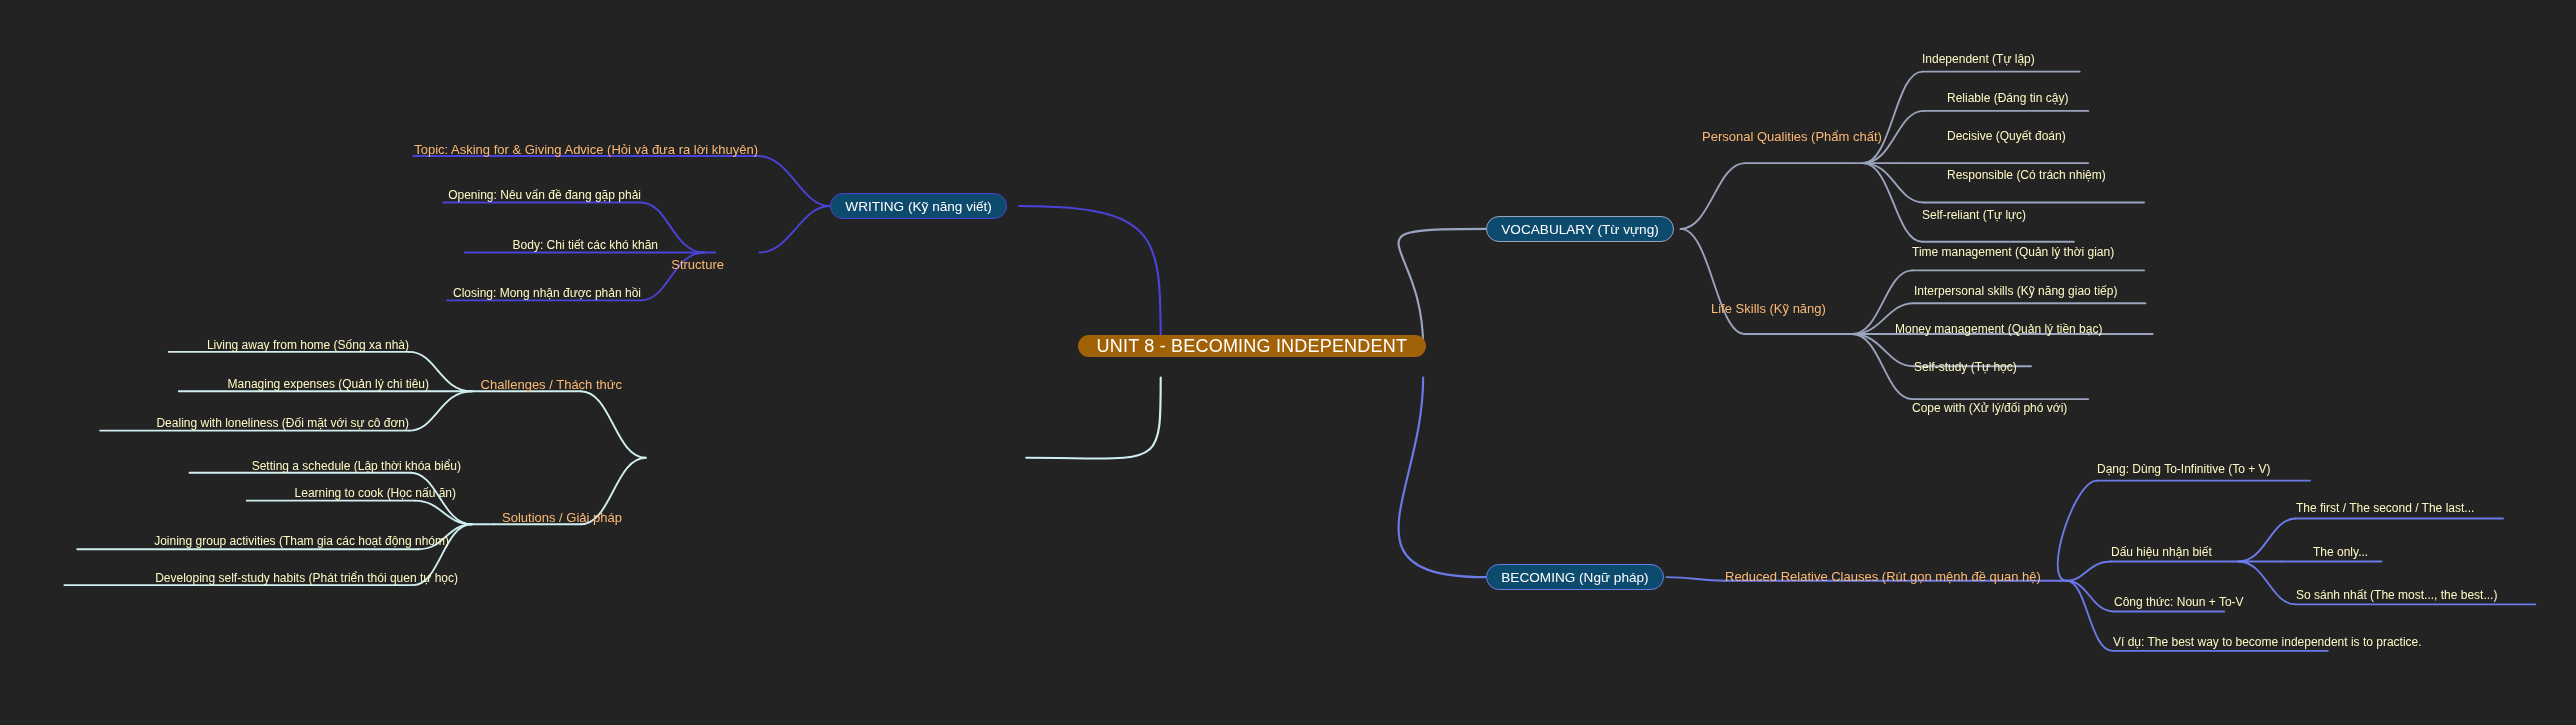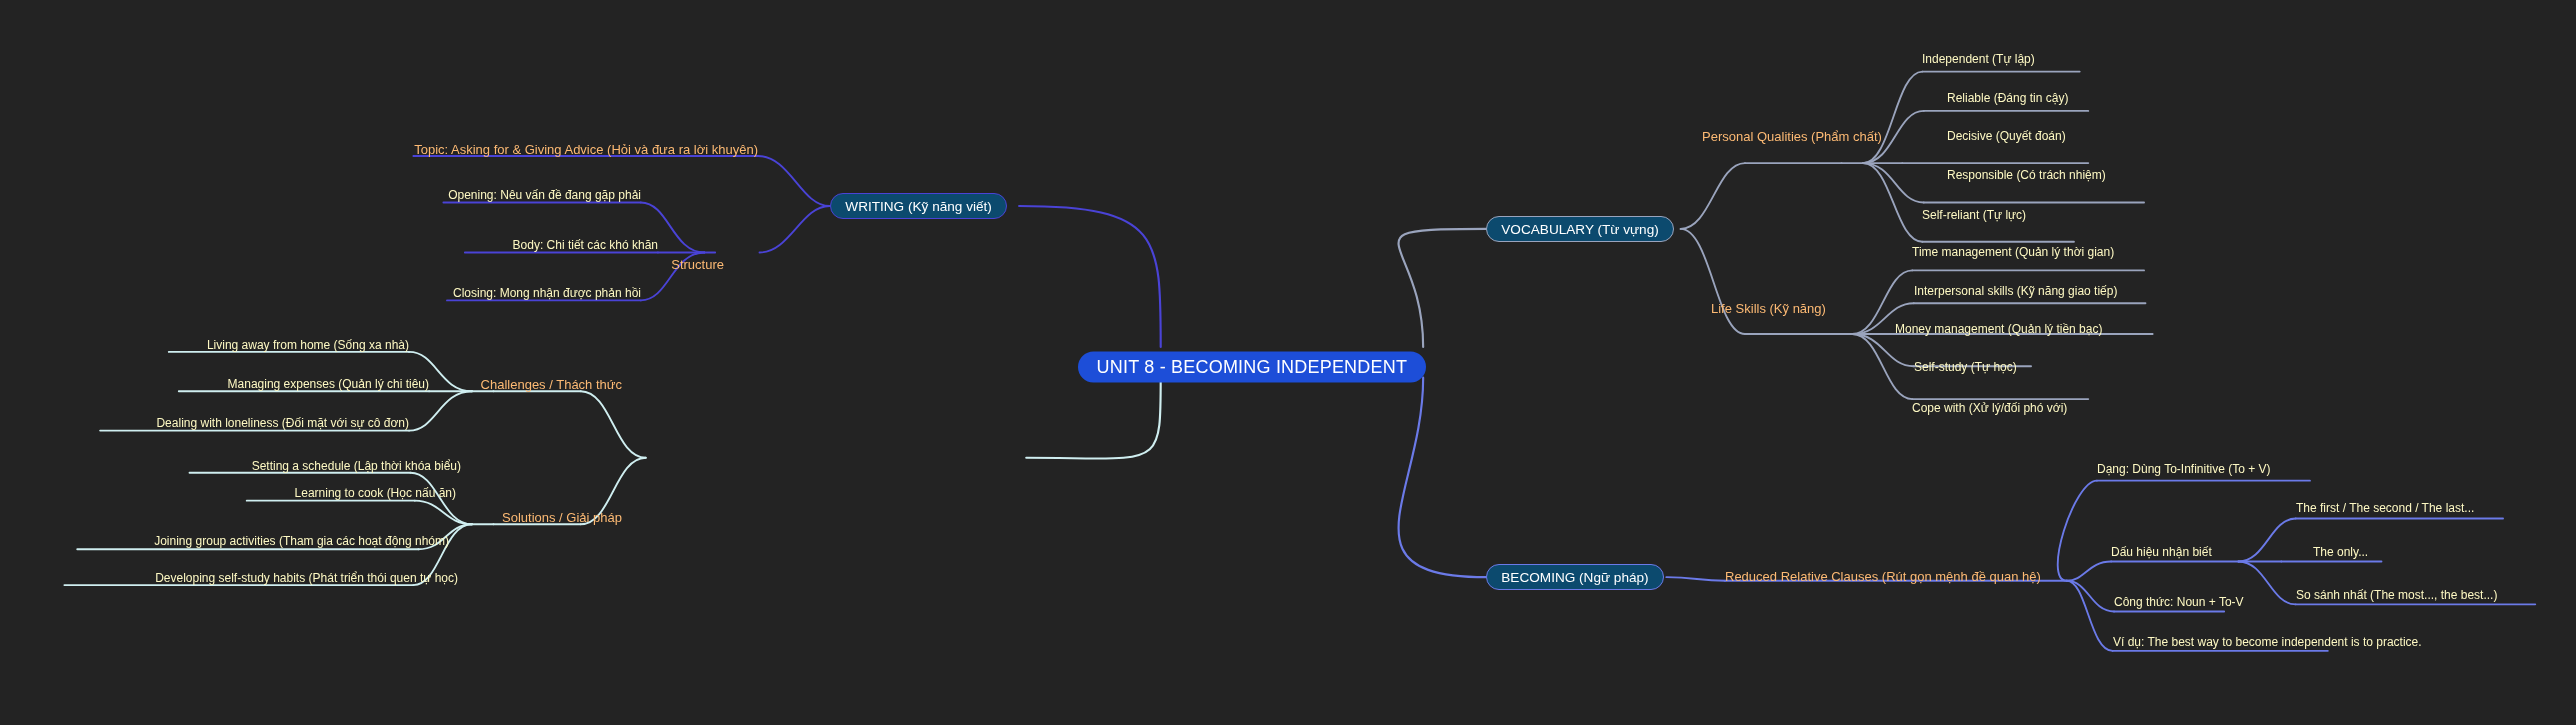--- a/index.html
+++ b/index.html
@@ -9,22 +9,22 @@
     background:#232323;
   }
   #mindmap{position:absolute;inset:0;width:2576px;height:726px;}
   svg.edges{position:absolute;left:0;top:0;width:2576px;height:726px;pointer-events:none;}
   .pill{
     position:absolute;display:flex;align-items:center;justify-content:center;
     background:#0c4a6e;border-radius:714px;color:#ffffff;
     box-sizing:border-box;white-space:nowrap;
   }
   .pill.root{
-    background:#1d4ed8;border:none;font-size:18px;letter-spacing:0.2px;
-    height:31px;padding:0 18.6px;margin-top:21px;
+    background:#a16207;border:none;font-size:18px;letter-spacing:0.2px;
+    height:22px;padding:0 18.6px;
   }
   .pill.branch{height:26px;padding:0 14.3px;font-size:13.6px;border:1.8px solid #888;}
   .pill.b-writing{border-color:#4a43d6;}
   .pill.b-reading{border-color:#cfeef0;}
   .pill.b-vocab{border-color:#9aa4bd;}
   .pill.b-grammar{border-color:#6b7ae8;}
   .lbl{
     position:absolute;color:#c9c9c9;font-size:13.6px;white-space:nowrap;
     line-height:1;
   }

